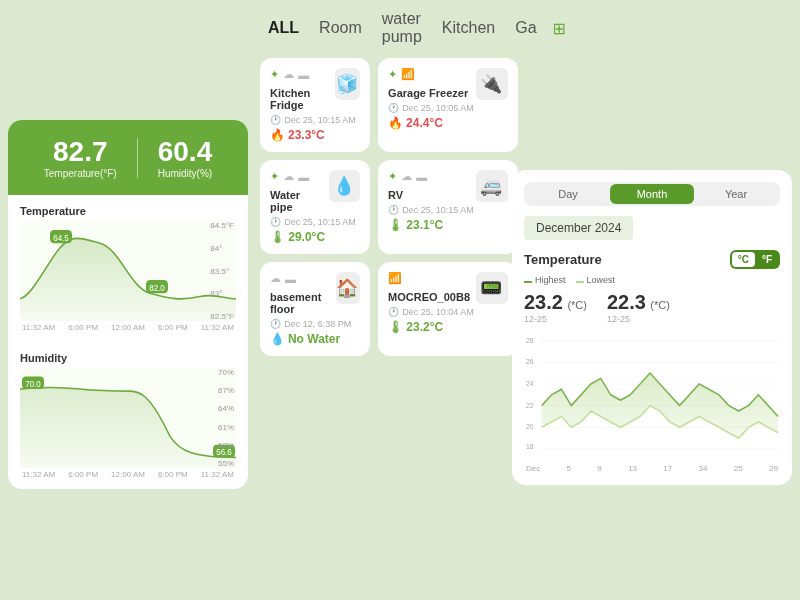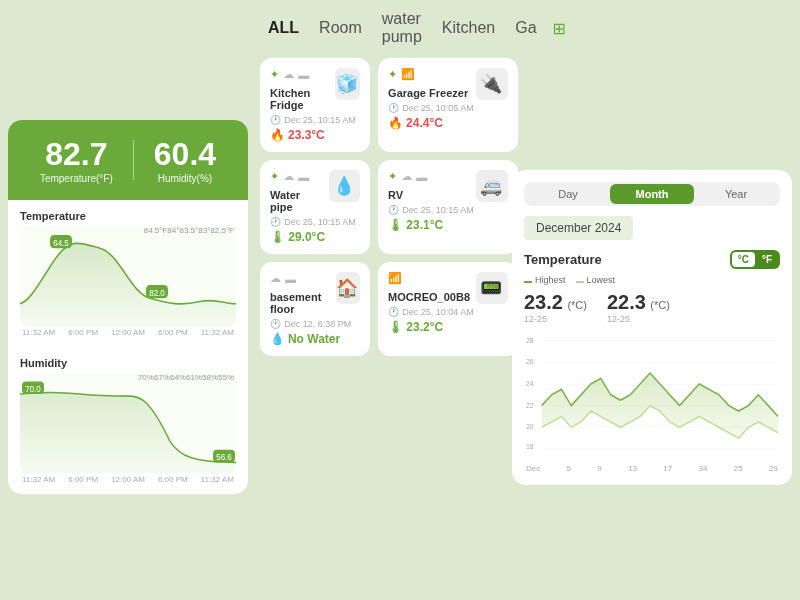--- a/index.html
+++ b/index.html
@@ -25,21 +25,21 @@
     .left-panel-header {
       background: #6aaa3a;
       color: white;
       padding: 16px;
       display: flex;
       align-items: center;
       justify-content: center;
       gap: 20px;
     }
     .stat-block { text-align: center; }
-    .stat-value { font-size: 32px; font-weight: 700; }
+    .stat-value { font-size: 28px; font-weight: 700; }
     .stat-label { font-size: 10px; opacity: 0.9; }
     .divider-vert { width: 1px; height: 40px; background: rgba(255,255,255,0.5); }
     .battery-bar-container {
       background: #6aaa3a;
       padding: 4px 16px 10px;
     }
     .battery-label { color: white; font-size: 10px; text-align: center; margin-bottom: 4px; }
     .battery-bar { background: rgba(255,255,255,0.3); border-radius: 4px; height: 6px; }
     .battery-fill { background: white; border-radius: 4px; height: 6px; width: 80%; }
 
@@ -51,21 +51,21 @@
       background: #f9fdf5;
       border-radius: 6px;
       overflow: hidden;
     }
     .chart-area svg { width: 100%; height: 100%; }
     .y-labels {
       position: absolute;
       right: 2px;
       top: 0; bottom: 0;
       display: flex;
-      flex-direction: row;
+      flex-direction: column;
       justify-content: space-between;
       font-size: 8px;
       color: #999;
     }
     .x-labels {
       display: flex;
       justify-content: space-between;
       font-size: 8px;
       color: #aaa;
       margin-top: 2px;
@@ -148,21 +148,21 @@
       text-align: center;
       font-size: 11px;
       padding: 4px 0;
       border-radius: 6px;
       cursor: pointer;
       color: #666;
     }
     .time-tab.active {
       background: #5a9a2a;
       color: white;
-      font-weight: 700;
+      font-weight: 400;
     }
     .month-badge {
       background: #e8f0e0;
       border-radius: 4px;
       padding: 5px 12px;
       font-size: 12px;
       color: #444;
       font-weight: 500;
       display: inline-block;
       margin-bottom: 10px;

